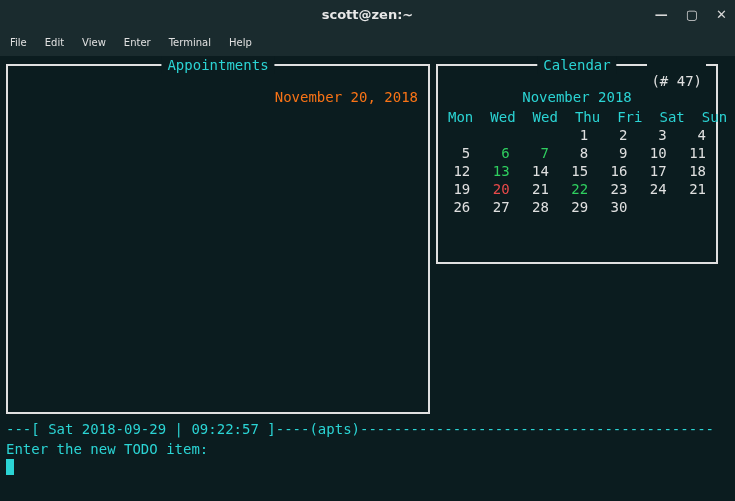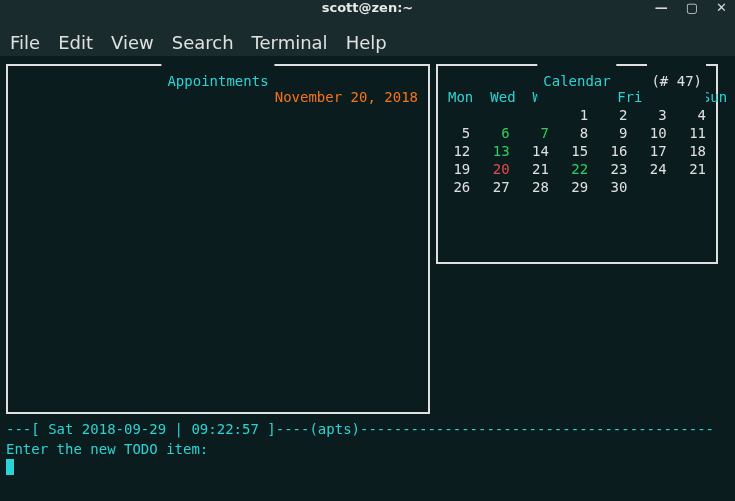--- a/index.html
+++ b/index.html
@@ -9,20 +9,21 @@
   font-size: 14px;
   color: #d0d0d0;
   width: 735px;
   height: 501px;
   overflow: hidden;
 }
 .titlebar {
   background: #1a2b2e;
   height: 28px;
   display: flex;
+  align-items: center;
   justify-content: center;
   position: relative;
   color: #e8e8e8;
   font-weight: bold;
   font-family: "DejaVu Sans", sans-serif;
   font-size: 13px;
 }
 .window-controls {
   position: absolute;
   right: 8px;
@@ -33,21 +34,21 @@
 .window-controls span { color: #d8d8d8; cursor: pointer; }
 .menubar {
   background: #1a2b2e;
   height: 28px;
   display: flex;
   align-items: center;
   gap: 18px;
   padding: 0 10px;
   color: #e0e0e0;
   font-family: "DejaVu Sans", sans-serif;
-  font-size: 18px;
+  font-size: 10px;
 }
 .menubar span { cursor: pointer; }
 .terminal {
   background: #0b1c1f;
   padding: 8px 6px 2px 6px;
   height: 445px;
   position: relative;
   line-height: 18px;
 }
 .layout {
@@ -57,21 +58,21 @@
 .panel {
   border: 2px solid #e0e0e0;
   position: relative;
 }
 .panel-title {
   position: absolute;
   top: -10px;
   left: 50%;
   transform: translateX(-50%);
   background: #0b1c1f;
-  padding: 16px 6px;
+  padding: 0 6px;
   color: #2bd4d4;
   white-space: nowrap;
 }
 .appointments {
   width: 424px;
   height: 350px;
   padding: 22px 10px 10px 10px;
 }
 .right-col {
   display: flex;
@@ -135,35 +136,36 @@
     <span>—</span>
     <span>▢</span>
     <span>✕</span>
   </div>
 </div>
 
 <div class="menubar">
   <span>File</span>
   <span>Edit</span>
   <span>View</span>
-  <span>Search</span>
+  <span>Enter</span>
   <span>Terminal</span>
   <span>Help</span>
 </div>
 
 <div class="terminal">
   <div class="layout">
     <div class="panel appointments">
       <div class="panel-title">Appointments</div>
       <div class="date-line">November 20, 2018</div>
     </div>
     <div class="right-col">
       <div class="panel calendar">
         <div class="panel-title">Calendar</div>
         <div class="week-badge">(# 47)</div>
+        <div class="cal-month">November 2018</div>
         <div class="cal-grid" id="cal-head-row">
             <div class="cal-head">Mon</div>
             <div class="cal-head">Wed</div>
             <div class="cal-head">Wed</div>
             <div class="cal-head">Thu</div>
             <div class="cal-head">Fri</div>
             <div class="cal-head">Sat</div>
             <div class="cal-head">Sun</div>
           </div>
         <div class="cal-grid" id="cal-days">

